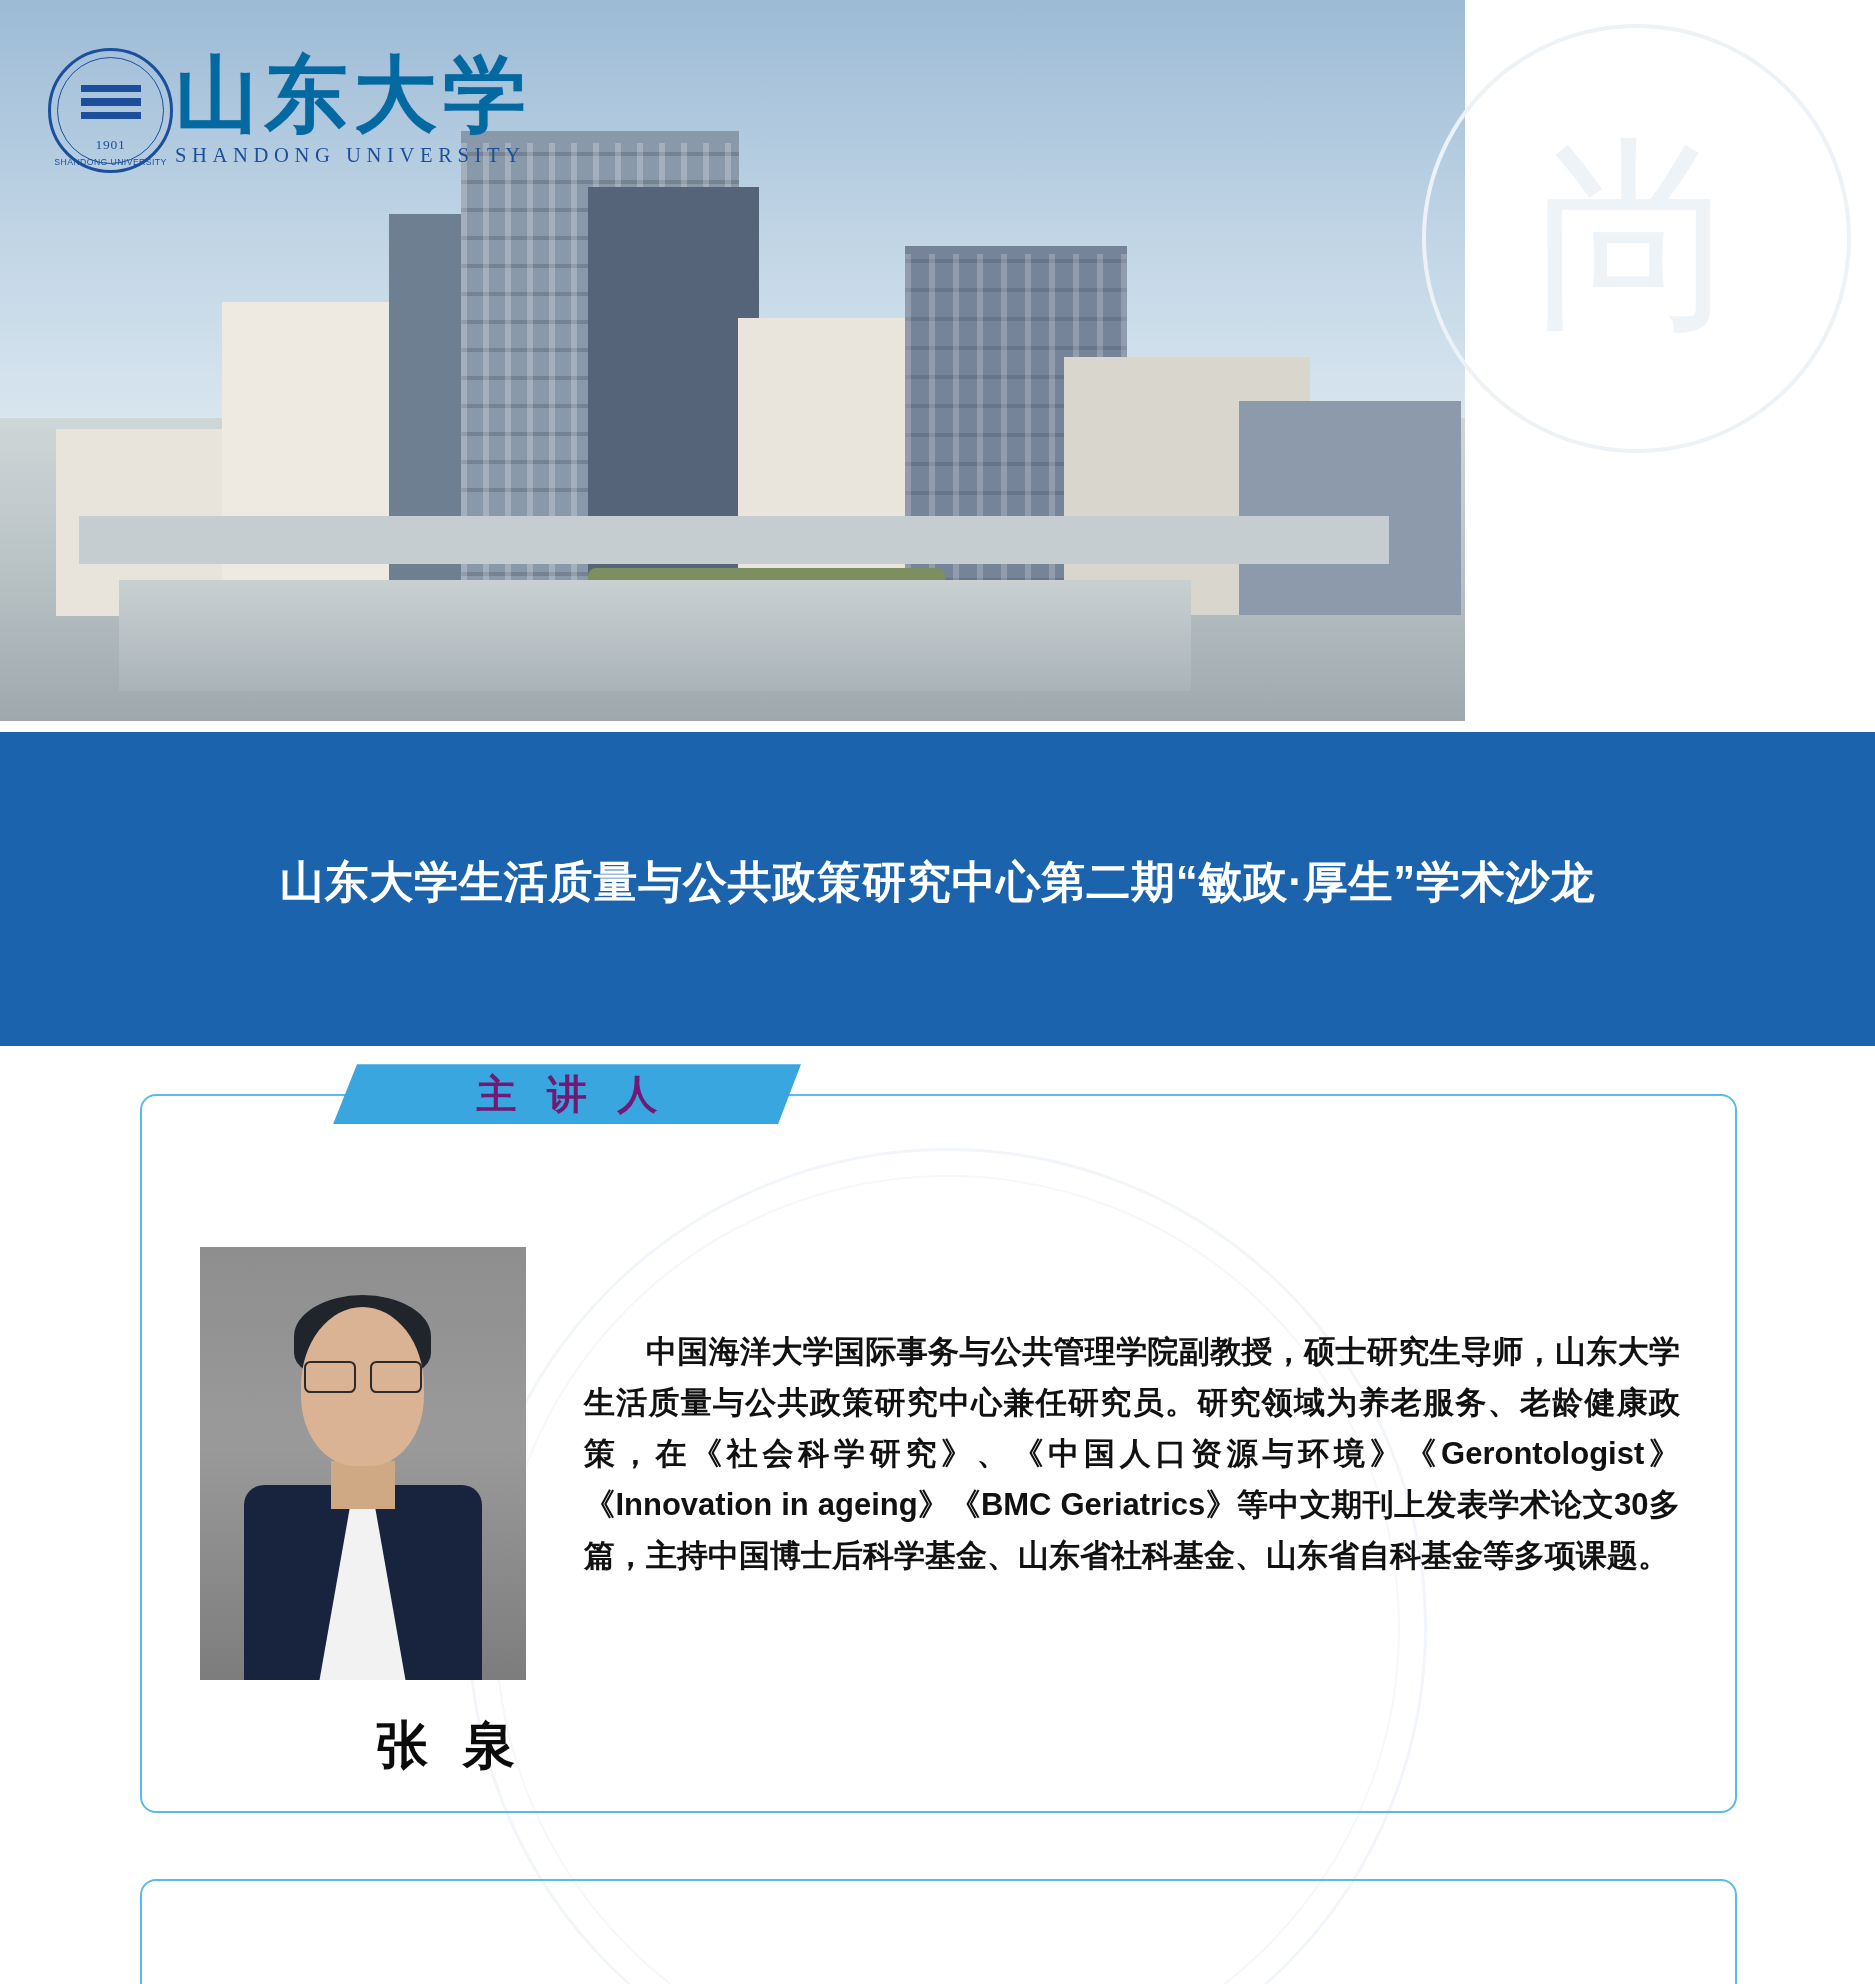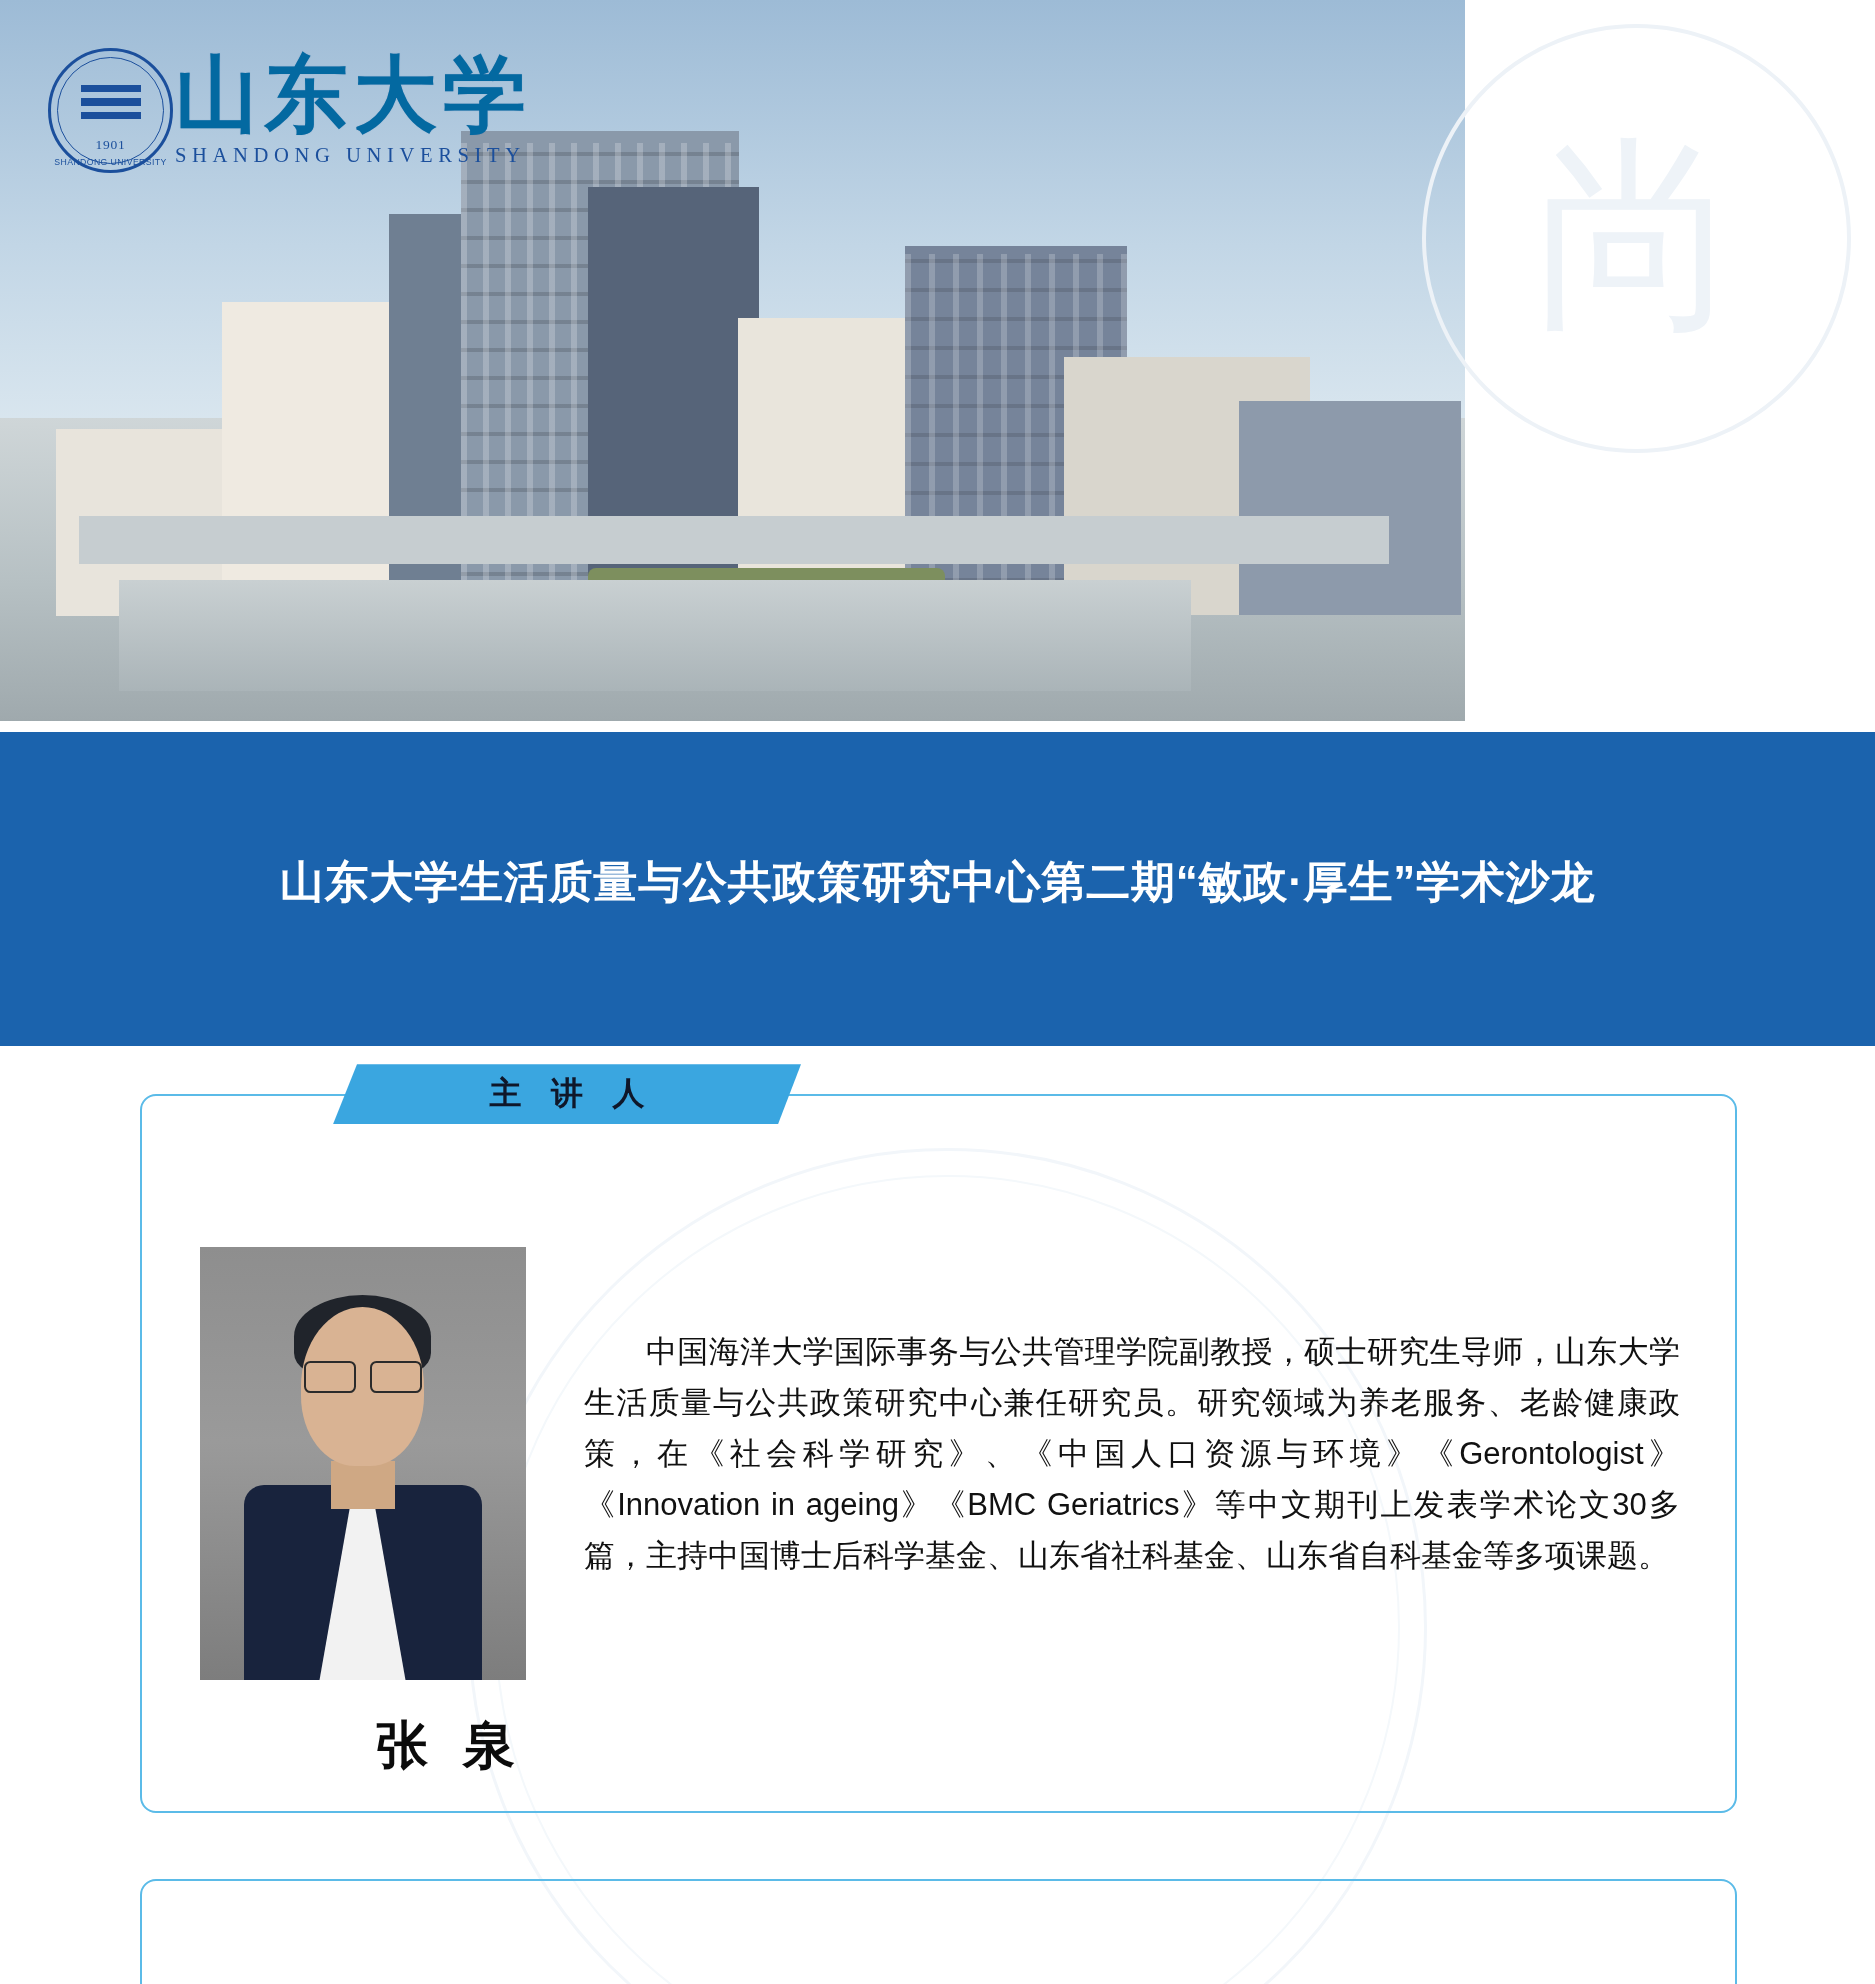--- a/index.html
+++ b/index.html
@@ -210,26 +210,26 @@
   }
   .tab-shape {
     position:absolute;
     left: 0; top: 0;
     width: 468px; height: 60px;
     background: #3aa6e0;
     clip-path: polygon(24px 0, 468px 0, 445px 60px, 0 60px);
     display:flex; align-items:center; justify-content:center;
   }
   .tab-label {
-    color: #0f172a;
-    font-size: 32px;
+    color: #701a75;
+    font-size: 40px;
     font-weight: 800;
     letter-spacing: 10.3px;
     text-indent: 10.3px;
-    font-family: Liberation Sans, sans-serif;
+    font-family: Liberation Serif, serif;
   }
 
   
   .card {
     position: absolute;
     border: 2.4px solid #5bbbe8;
     border-radius: 16px;
     background: transparent;
     z-index: 2;
   }
@@ -306,20 +306,21 @@
     top: 1326px;
     width: 1096px;
     color: #111111;
     font-size: 31px;
     line-height: 51px;
     text-align: justify;
     text-justify: inter-ideograph;
     text-indent: 62px;
     font-family: "Liberation Sans", sans-serif;
     z-index: 4;
+    font-weight: bold;
   }
 
   
   .card-topic {
     left: 140px;
     top: 818px;
     width: 1593px;
     height: 314px;
   }
   .tab-topic {

